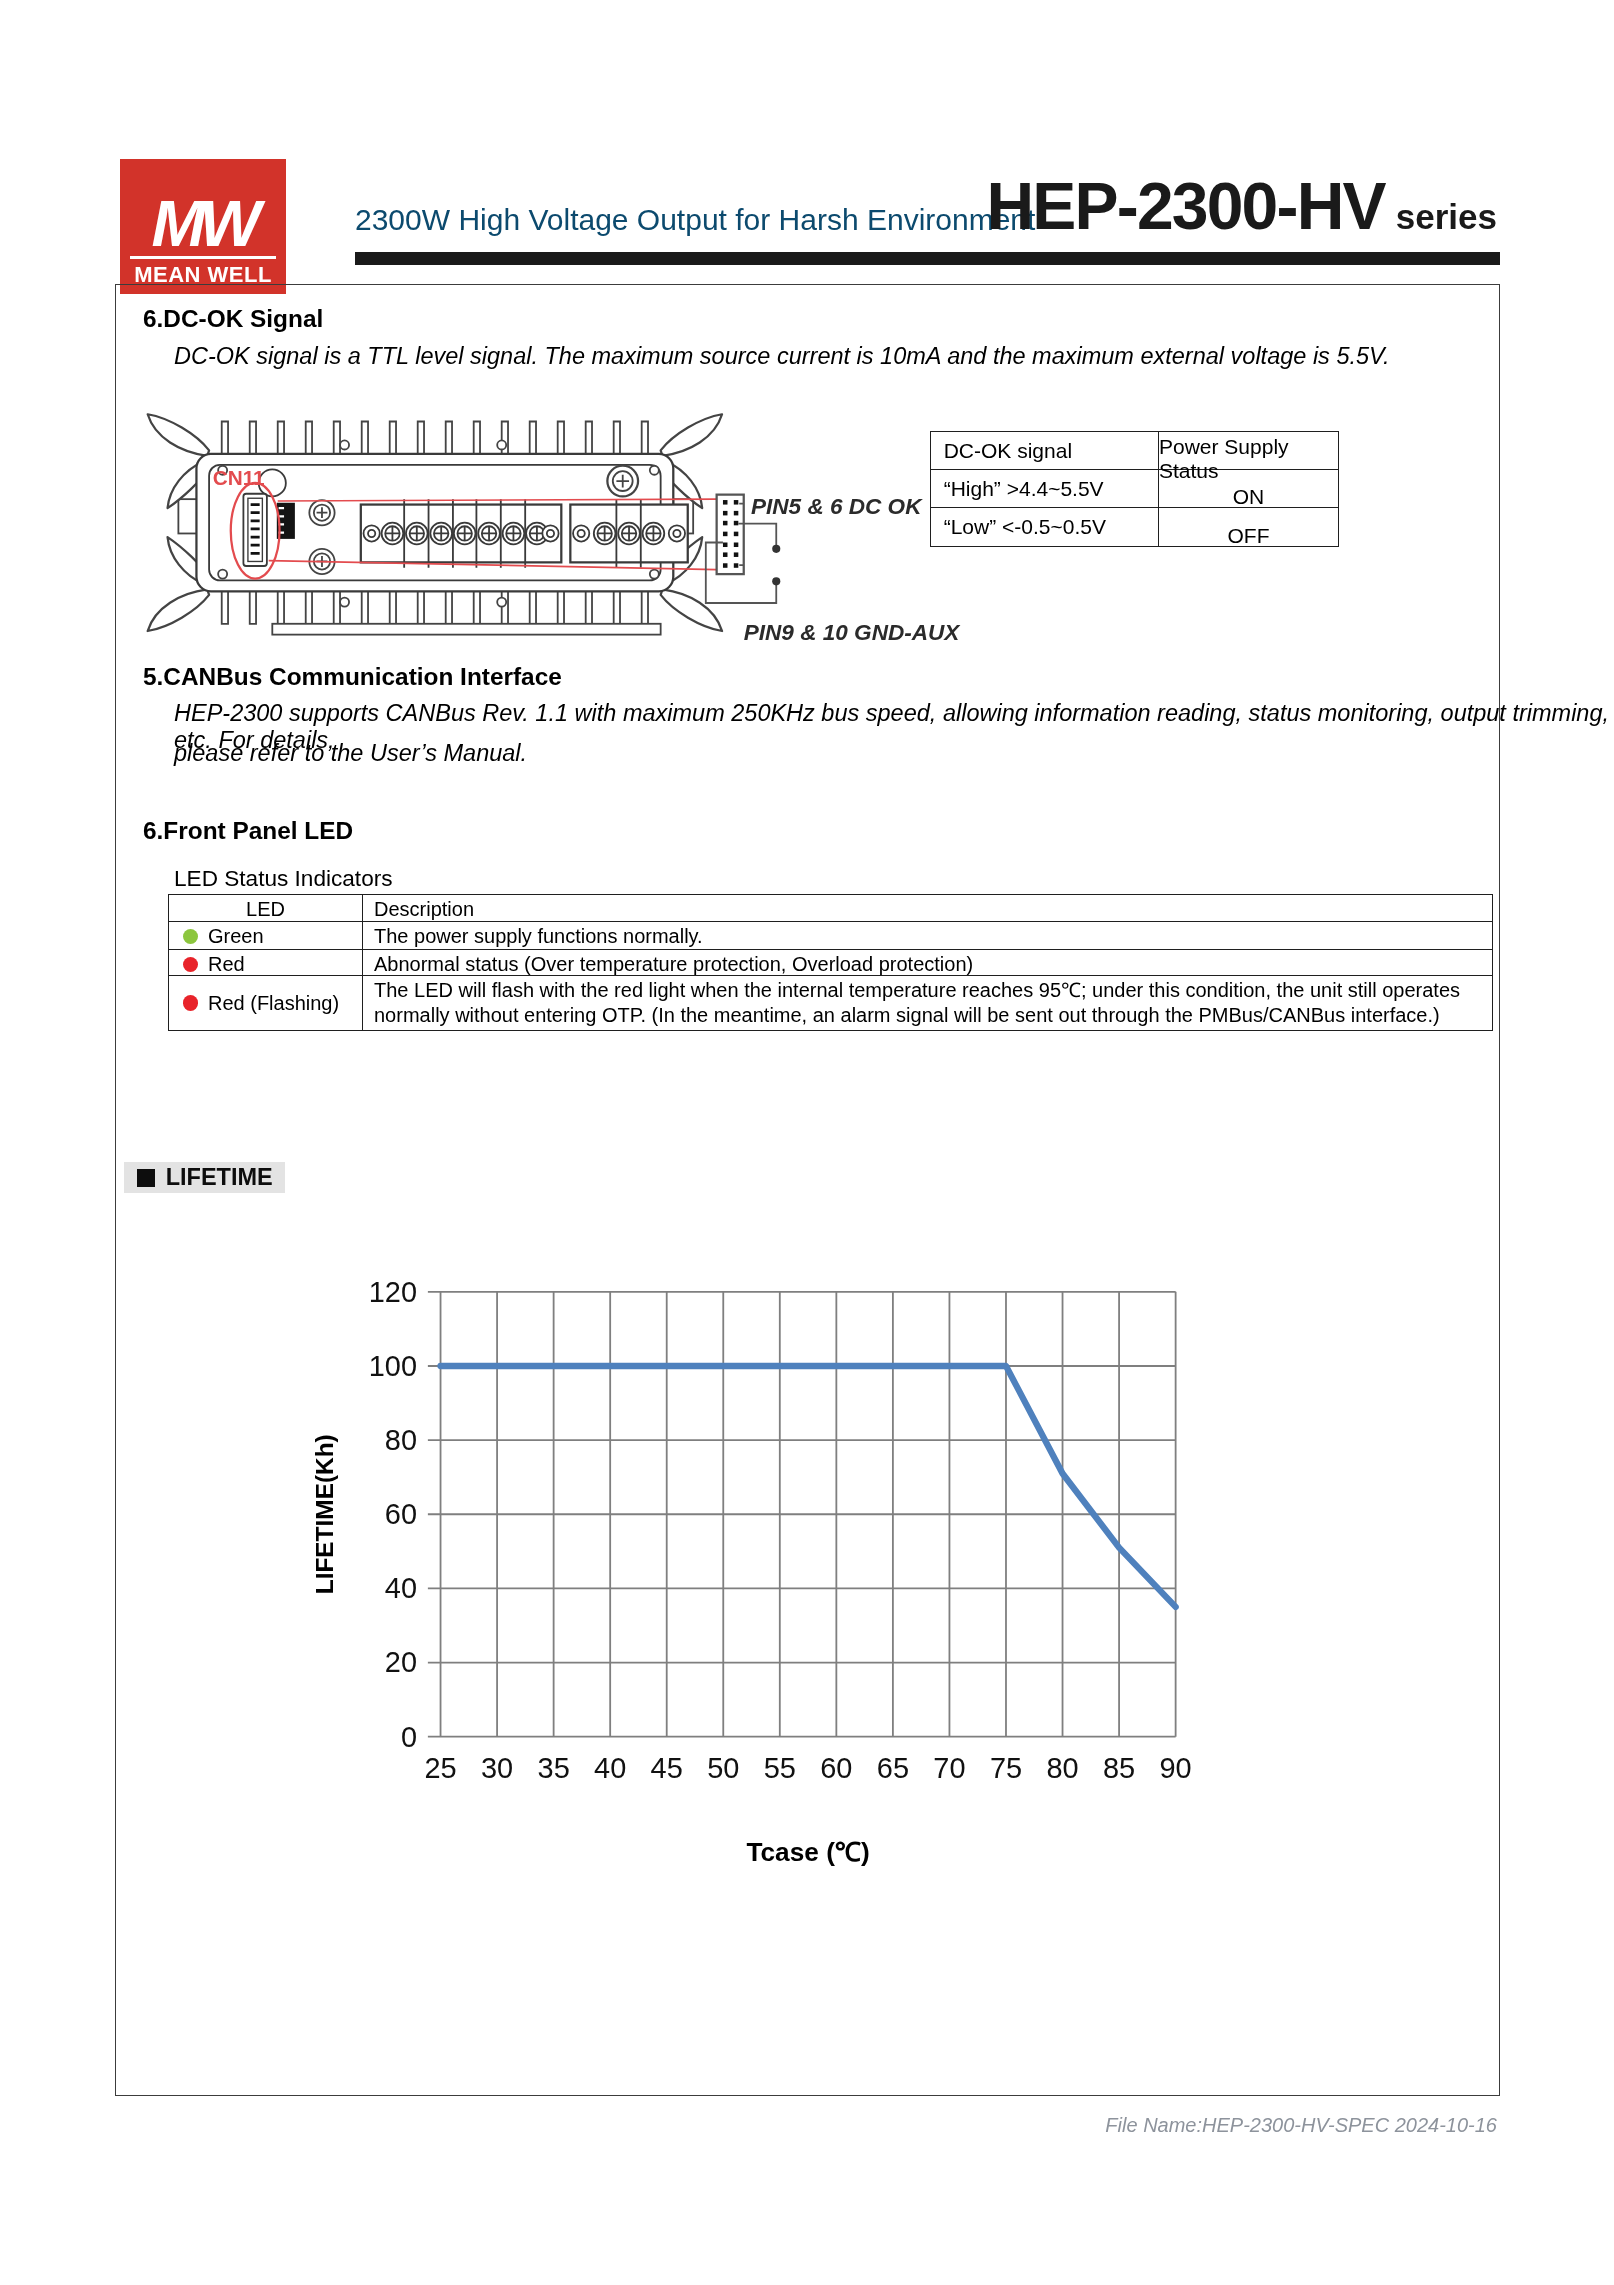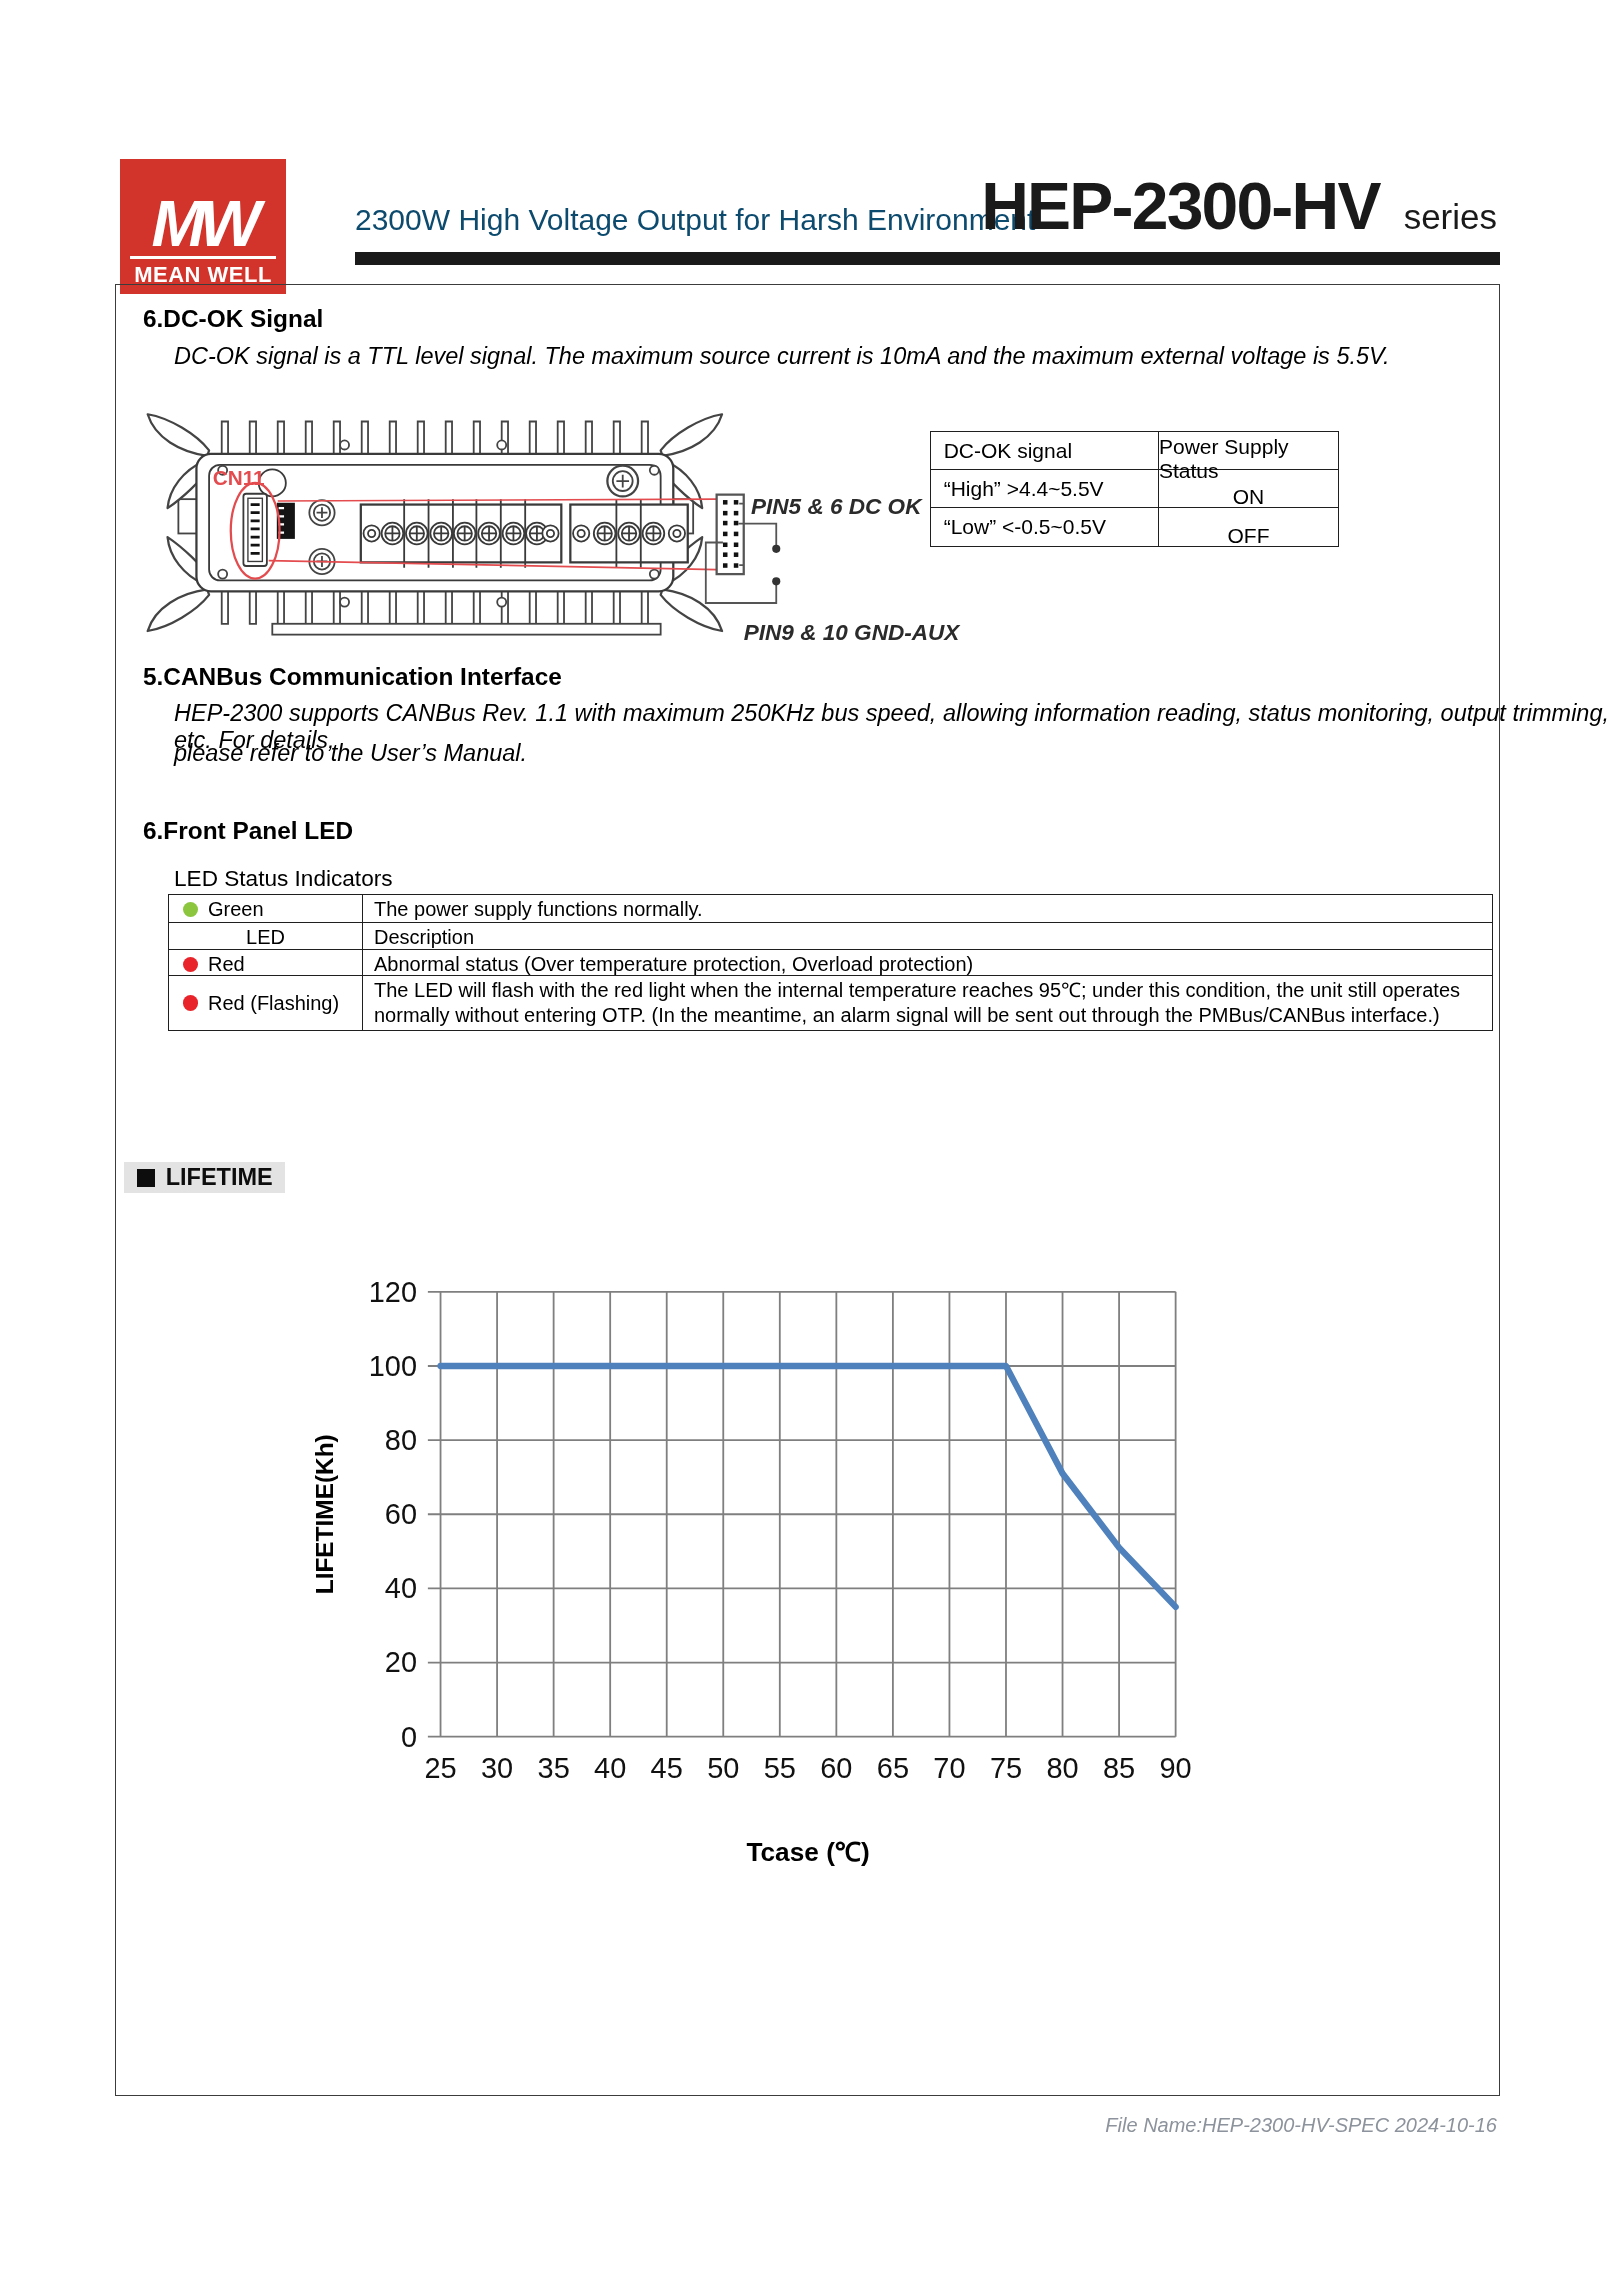--- a/index.html
+++ b/index.html
@@ -10,21 +10,21 @@
   
   .logo{left:120px;top:159px;width:166px;height:135px;background:#d2332a;
         display:flex;flex-direction:column;align-items:center;justify-content:flex-end;}
   .logo-mw{color:#fff;font-size:65px;font-weight:bold;font-style:italic;line-height:.92;
            letter-spacing:-6.3px;margin-bottom:1.8px;}
   .logo-brand{width:88%;text-align:center;border-top:3.6px solid #fff;color:#fff;font-weight:bold;
               font-size:22px;letter-spacing:0.5px;padding:2.7px 0 6.3px;}
   .subtitle{left:355px;top:203px;font-size:30px;color:#0c4a6e;}
   .series-title{right:118px;top:168px;display:flex;align-items:baseline;color:#1a1a1a;}
   .series-title .big{font-size:66px;font-weight:bold;letter-spacing:-1.8px;}
-  .series-title .small{font-size:35px;font-weight:normal;margin-left:24px;text-align:center;}
+  .series-title .small{font-size:35px;font-weight:bold;margin-left:11px;text-align:center;}
   .header-bar{left:355px;top:252px;width:1145px;height:12.7px;background:#1a1a1a;}
 
   .content-box{left:115px;top:284px;width:1383px;height:1810px;border:1.8px solid #3c3c3c;}
 
   .s-heading{font-weight:bold;font-size:24.4px;color:#000;}
   .s-body{font-size:23.5px;color:#000;font-style:italic;}
 
   
   .dc-table{left:930px;top:431px;display:grid;grid-template-columns:228px 179px;
             grid-auto-rows:38px;border:1.8px solid #1f1f1f;font-size:21px;}
@@ -202,30 +202,30 @@
   </div>
 
   <div class="abs s-heading" style="left:143px;top:663px;">5.CANBus Communication Interface</div>
   <div class="abs s-body" style="left:174px;top:700px;">HEP-2300 supports CANBus Rev. 1.1 with maximum 250KHz bus speed, allowing information reading, status monitoring, output trimming, etc. For details,</div>
   <div class="abs s-body" style="left:174px;top:740px;">please refer to the User’s Manual.</div>
 
   <div class="abs s-heading" style="left:143px;top:817px;">6.Front Panel LED</div>
   <div class="abs" style="left:174px;top:866px;font-size:22.6px;">LED Status Indicators</div>
 
   <div class="abs led-table">
+    <div class="led-row" style="height:26px;">
+      <div class="led-c1 center">LED</div>
+      <div class="led-c2">Description</div>
+    </div>
     <div class="led-row" style="height:27px;">
       <div class="led-c1">
         <span class="dot" style="background: rgb(140, 198, 62);"></span>
         <span>Green</span>
       </div>
       <div class="led-c2">The power supply functions normally.</div>
-    </div>
-    <div class="led-row" style="height:26px;">
-      <div class="led-c1 center">LED</div>
-      <div class="led-c2">Description</div>
     </div>
     <div class="led-row" style="height:25px;">
       <div class="led-c1">
         <span class="dot" style="background: rgb(232, 35, 42);"></span>
         <span>Red</span>
       </div>
       <div class="led-c2">Abnormal status (Over temperature protection, Overload protection)</div>
     </div>
     <div class="led-row" style="height:54px;">
       <div class="led-c1">

